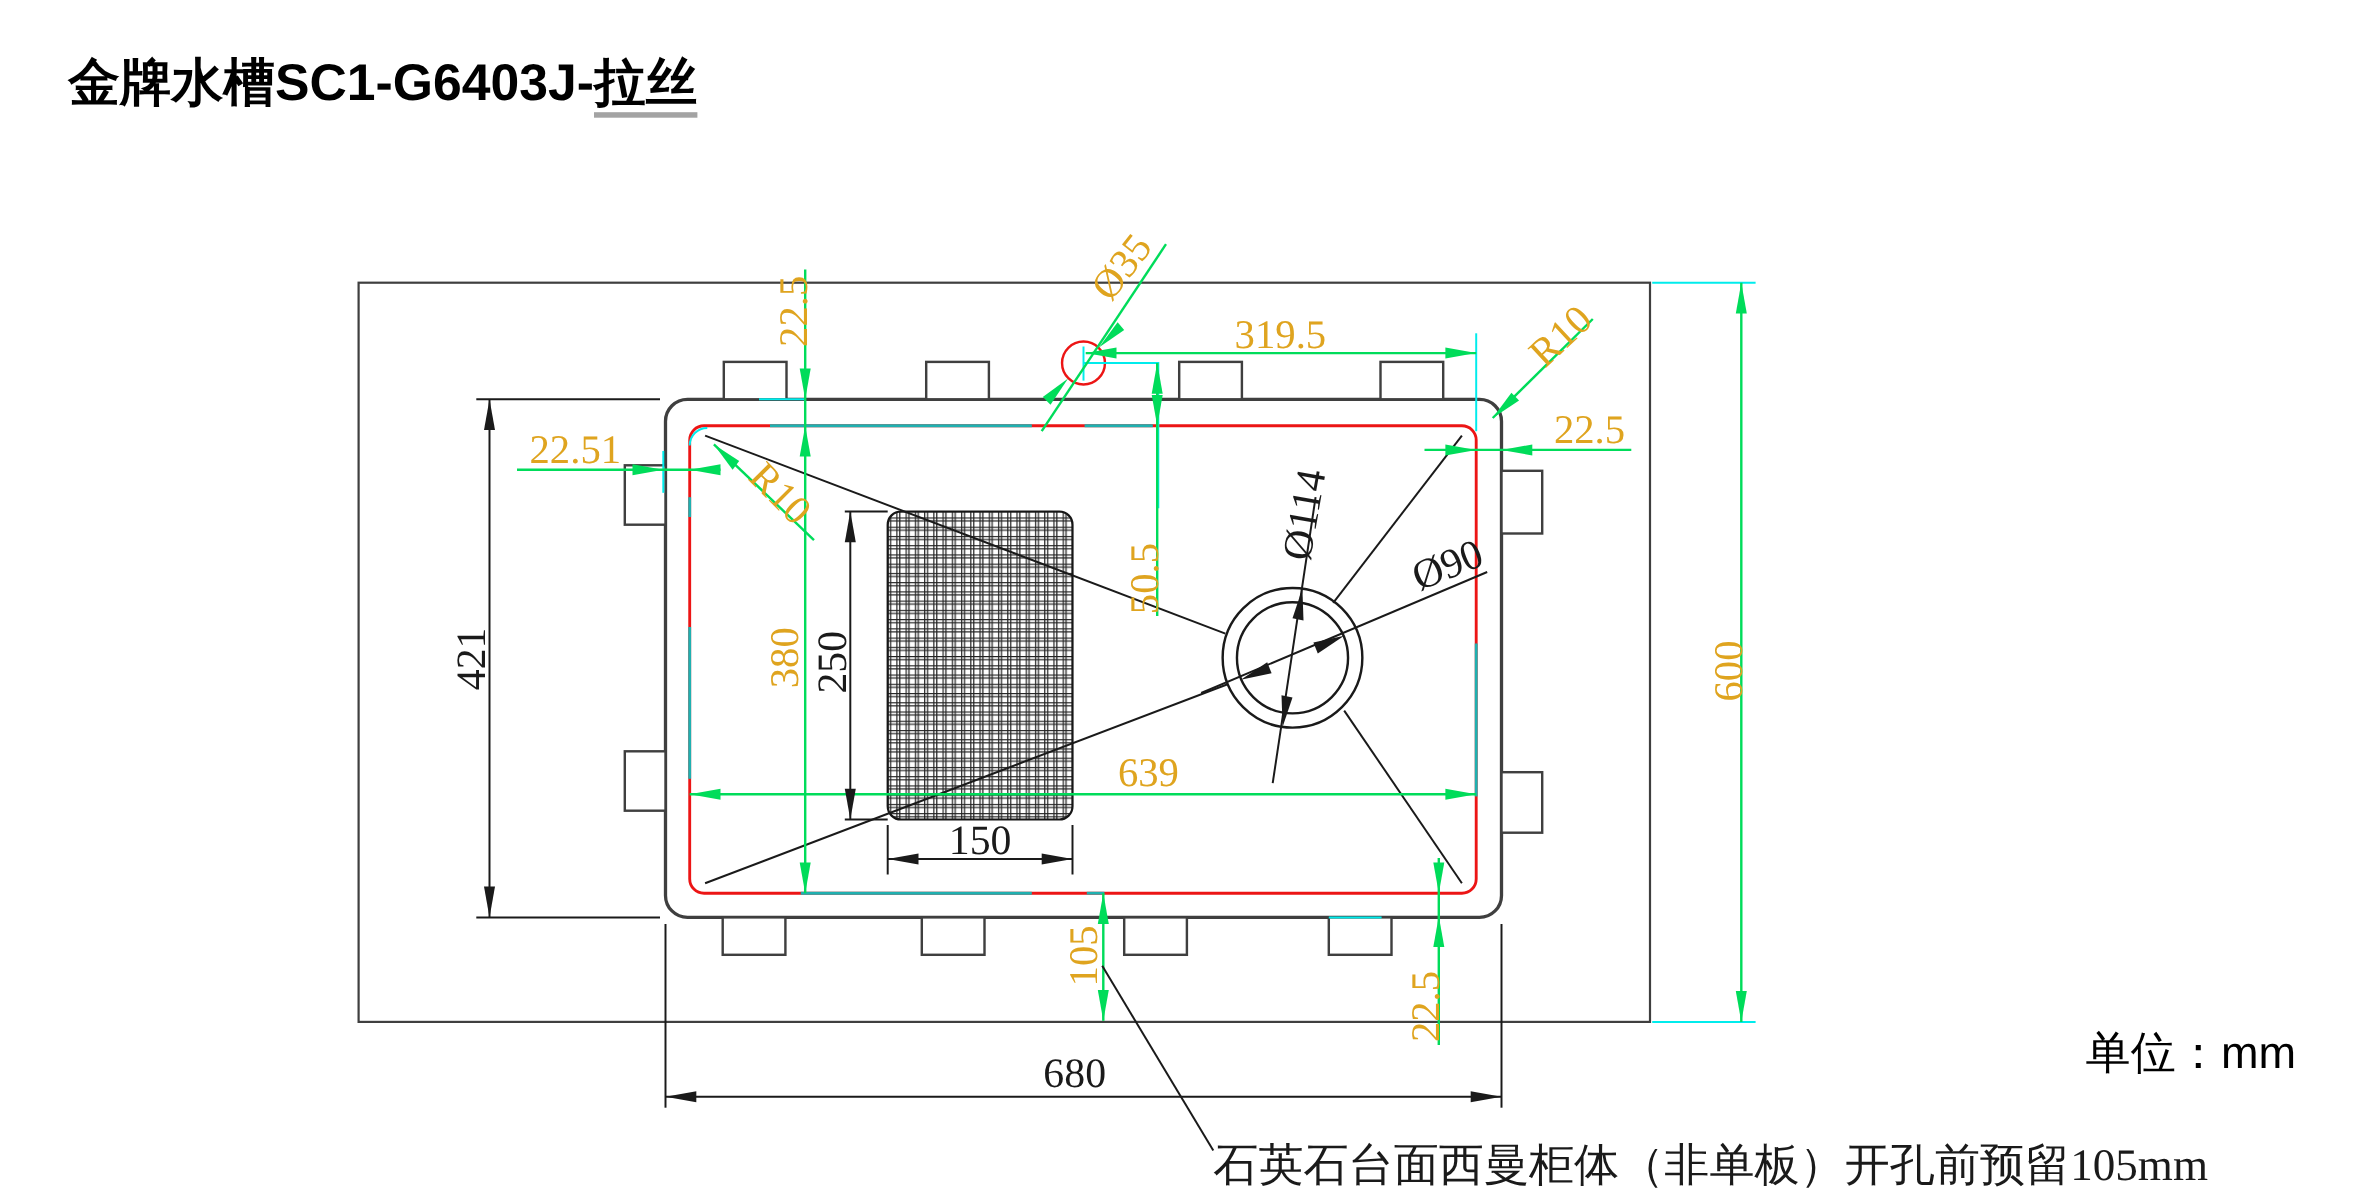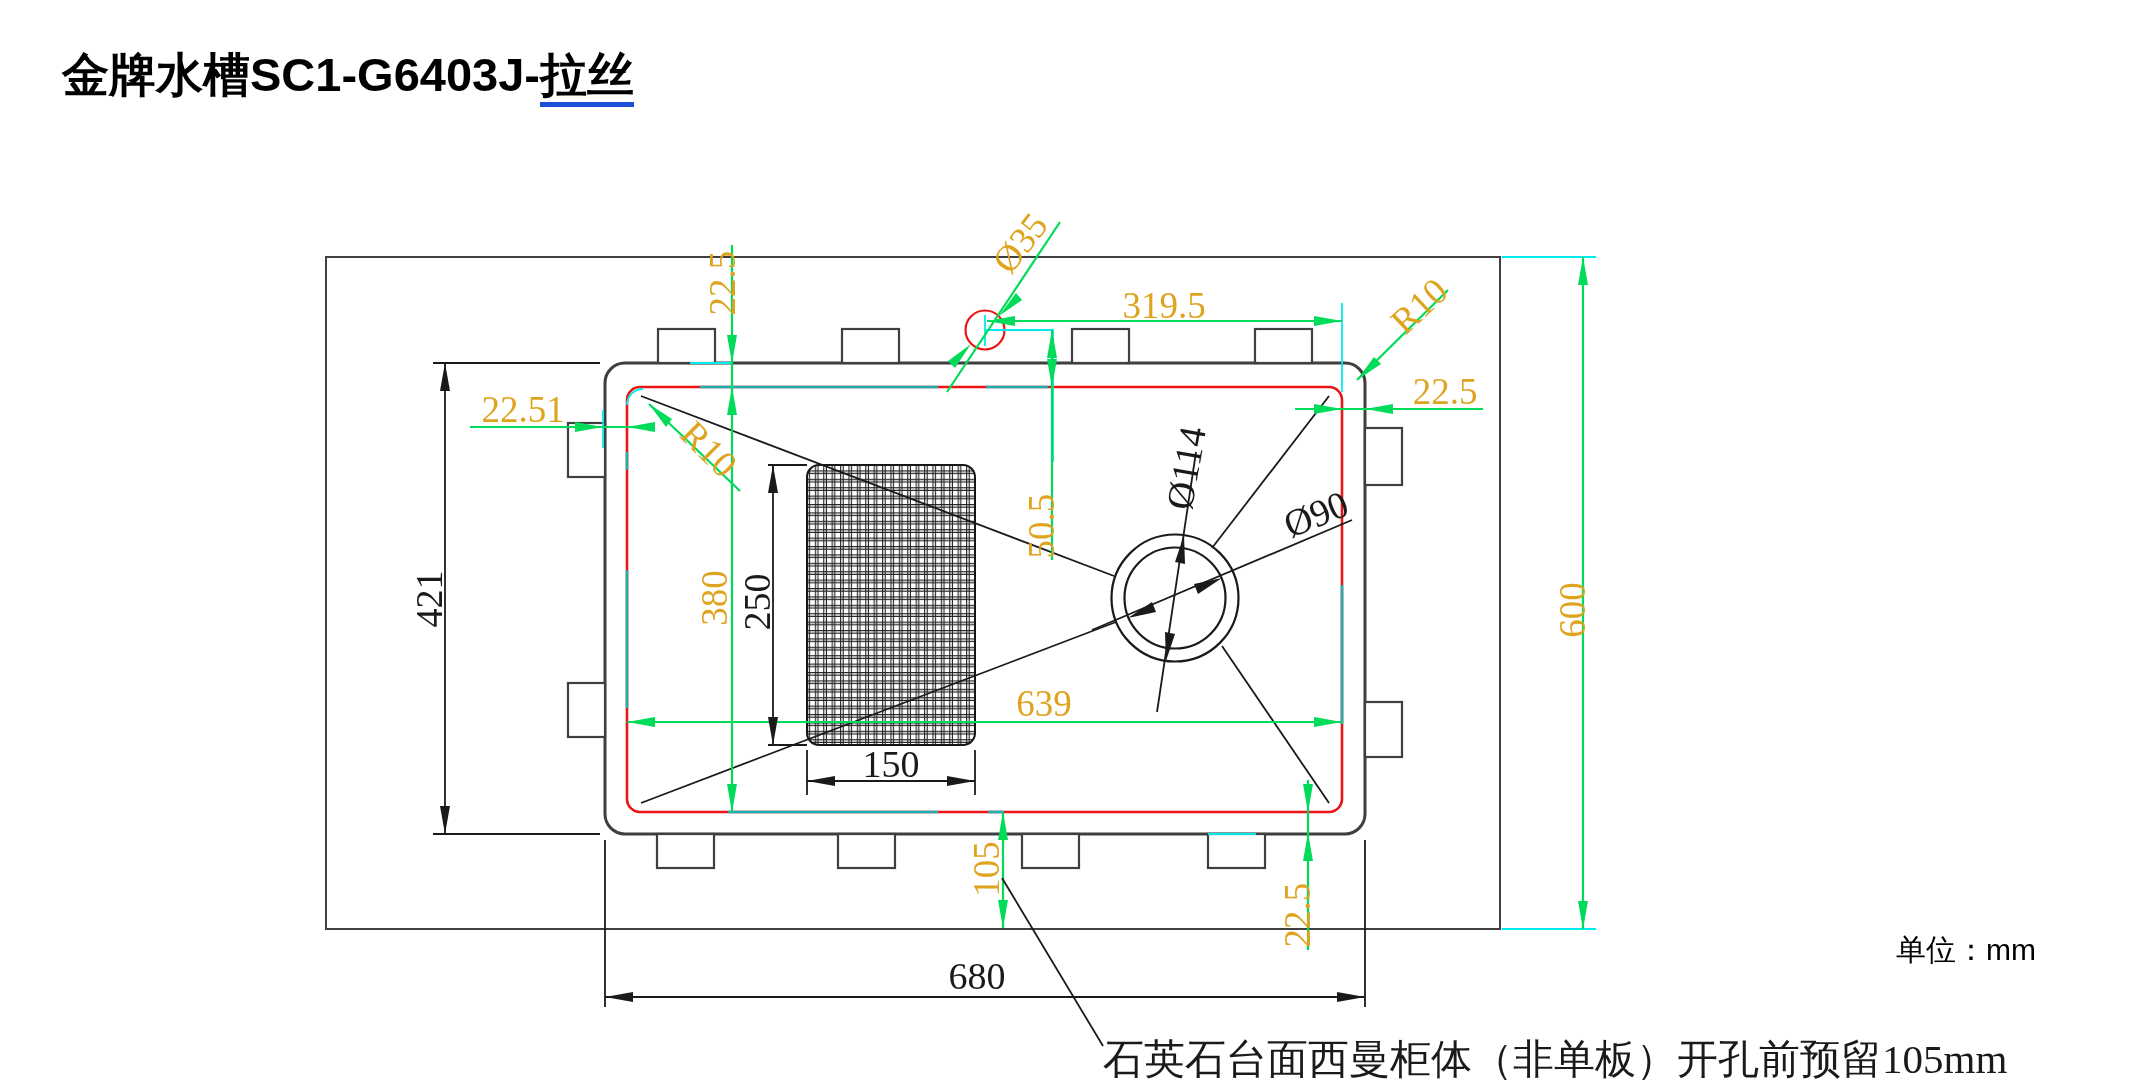--- a/index.html
+++ b/index.html
@@ -1,24 +1,24 @@
 <!DOCTYPE html>
 <html><head>
 <meta charset="utf-8">
 <style>
   html,body{margin:0;padding:0;background:#fff;}
   #canvas{position:relative;width:2147px;height:1080px;background:#fff;overflow:hidden;
           font-family:"Liberation Sans",sans-serif;}
   #title-block{position:absolute;left:62px;top:44px;color:#000;font-weight:bold;line-height:62px;
                font-size:47px;letter-spacing:0px;white-space:nowrap;}
-  #title-line1 .u{border-bottom:5px solid #1d4ed8;padding-bottom:1px;}
+  #title-line1 .u{border-bottom:5px solid #a3a3a3;padding-bottom:1px;}
   #drawing-svg{position:absolute;left:0;top:0;}
   #annotation-note{position:absolute;left:1103px;top:1032px;font-family:"Liberation Serif",serif;
                    font-size:41px;color:#1a1a1a;white-space:nowrap;}
-  #units-note{position:absolute;left:1896px;top:930px;font-size:30px;color:#000;white-space:nowrap;text-align:center;}
+  #units-note{position:absolute;left:1896px;top:930px;font-size:41px;color:#000;white-space:nowrap;text-align:center;}
   
   .ct{fill:none;stroke:#3f3f3f;stroke-width:2;}
   .sk{fill:none;stroke:#3f3f3f;stroke-width:3;}
   .clip{fill:#fff;stroke:#3f3f3f;stroke-width:2.2;}
   .cut{fill:none;stroke:#ec1515;stroke-width:2.6;}
   .teal{fill:none;stroke:#1fb0b0;stroke-width:2.6;}
   .cy{fill:none;stroke:#00ecec;stroke-width:1.8;}
   .gl{fill:none;stroke:#00dc5a;stroke-width:2.2;}
   .kl{fill:none;stroke:#1a1a1a;stroke-width:1.8;}
   .drn{fill:none;stroke:#1a1a1a;stroke-width:2.2;}

